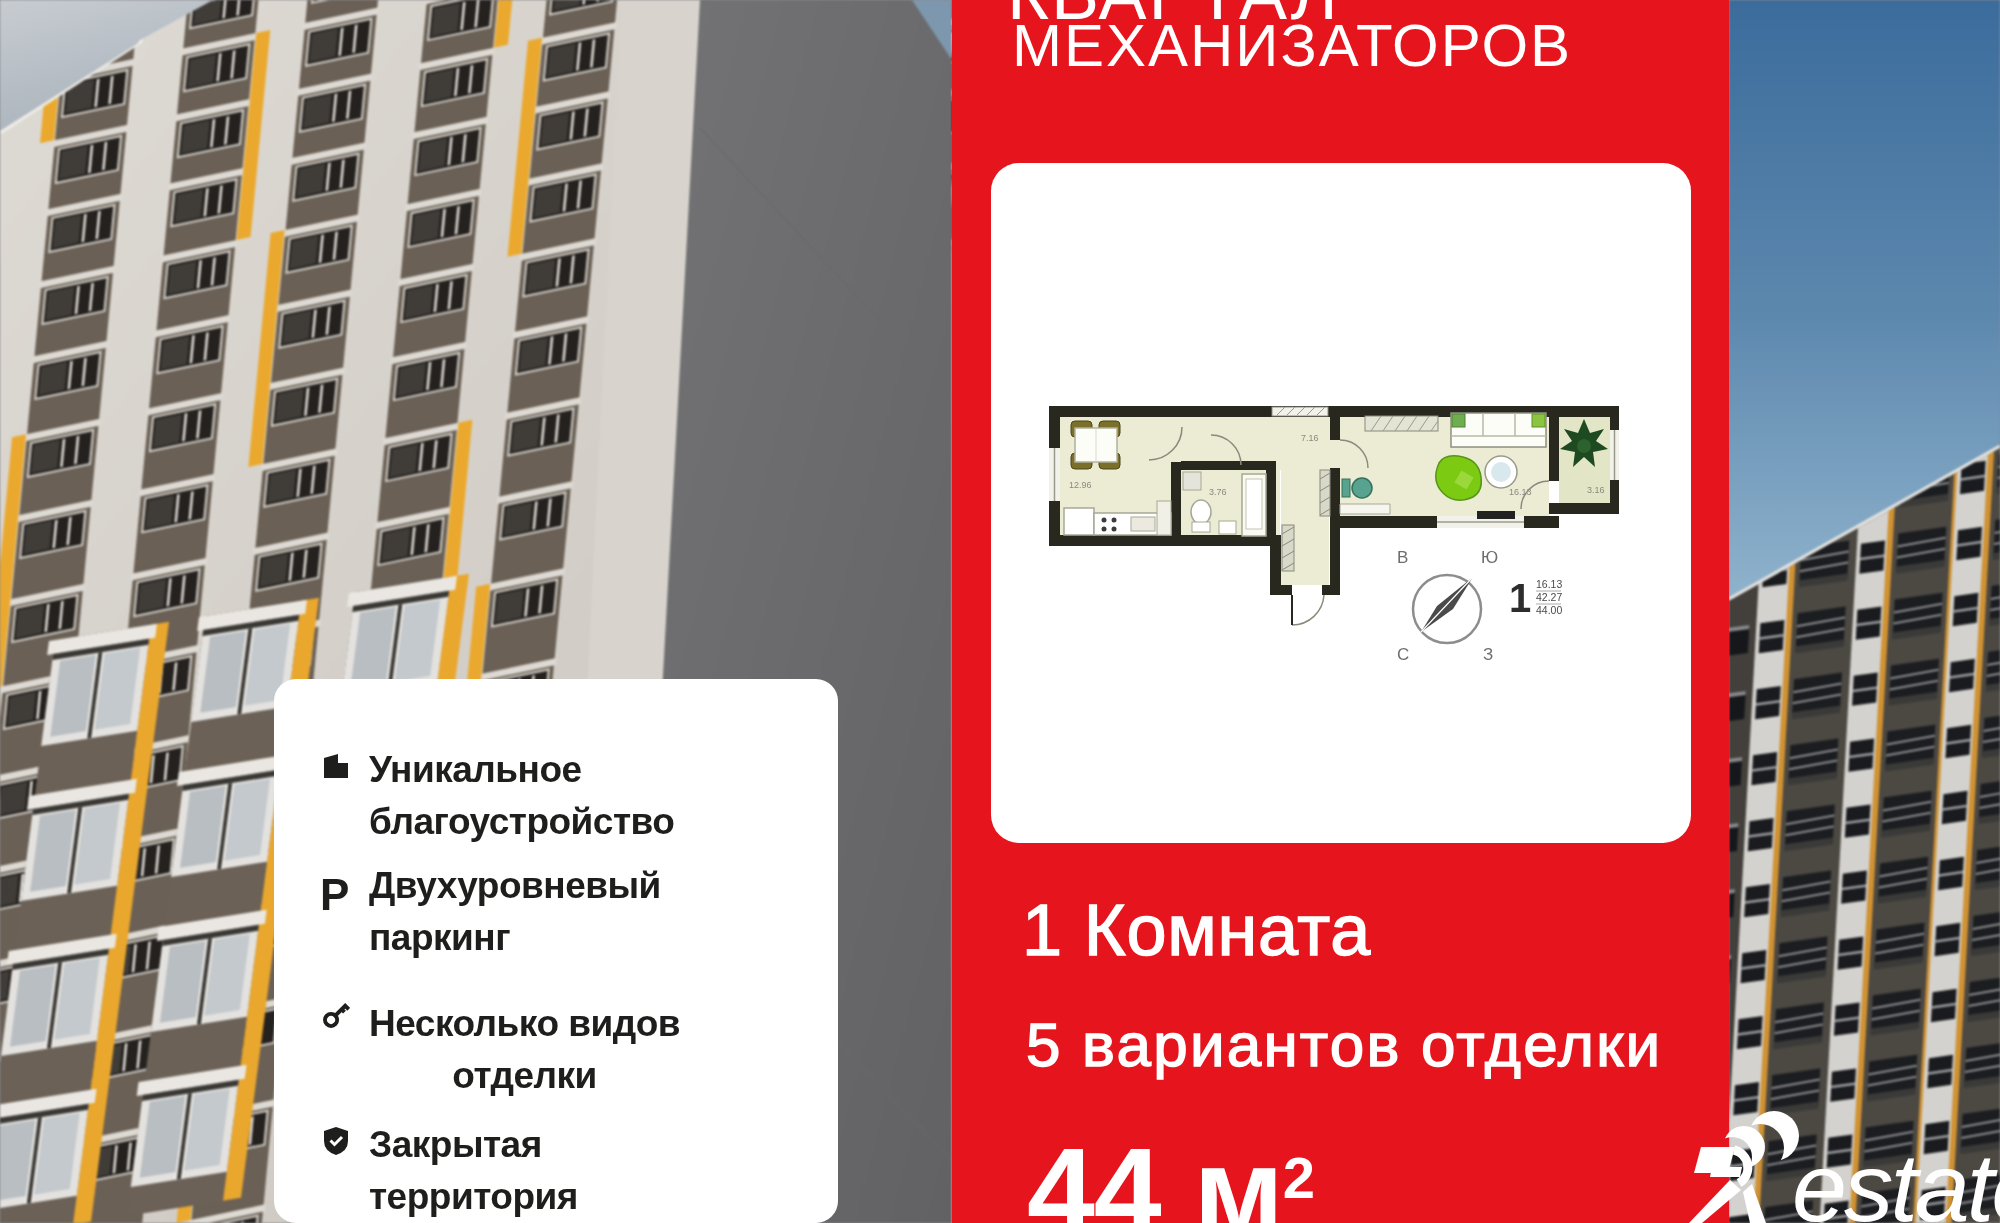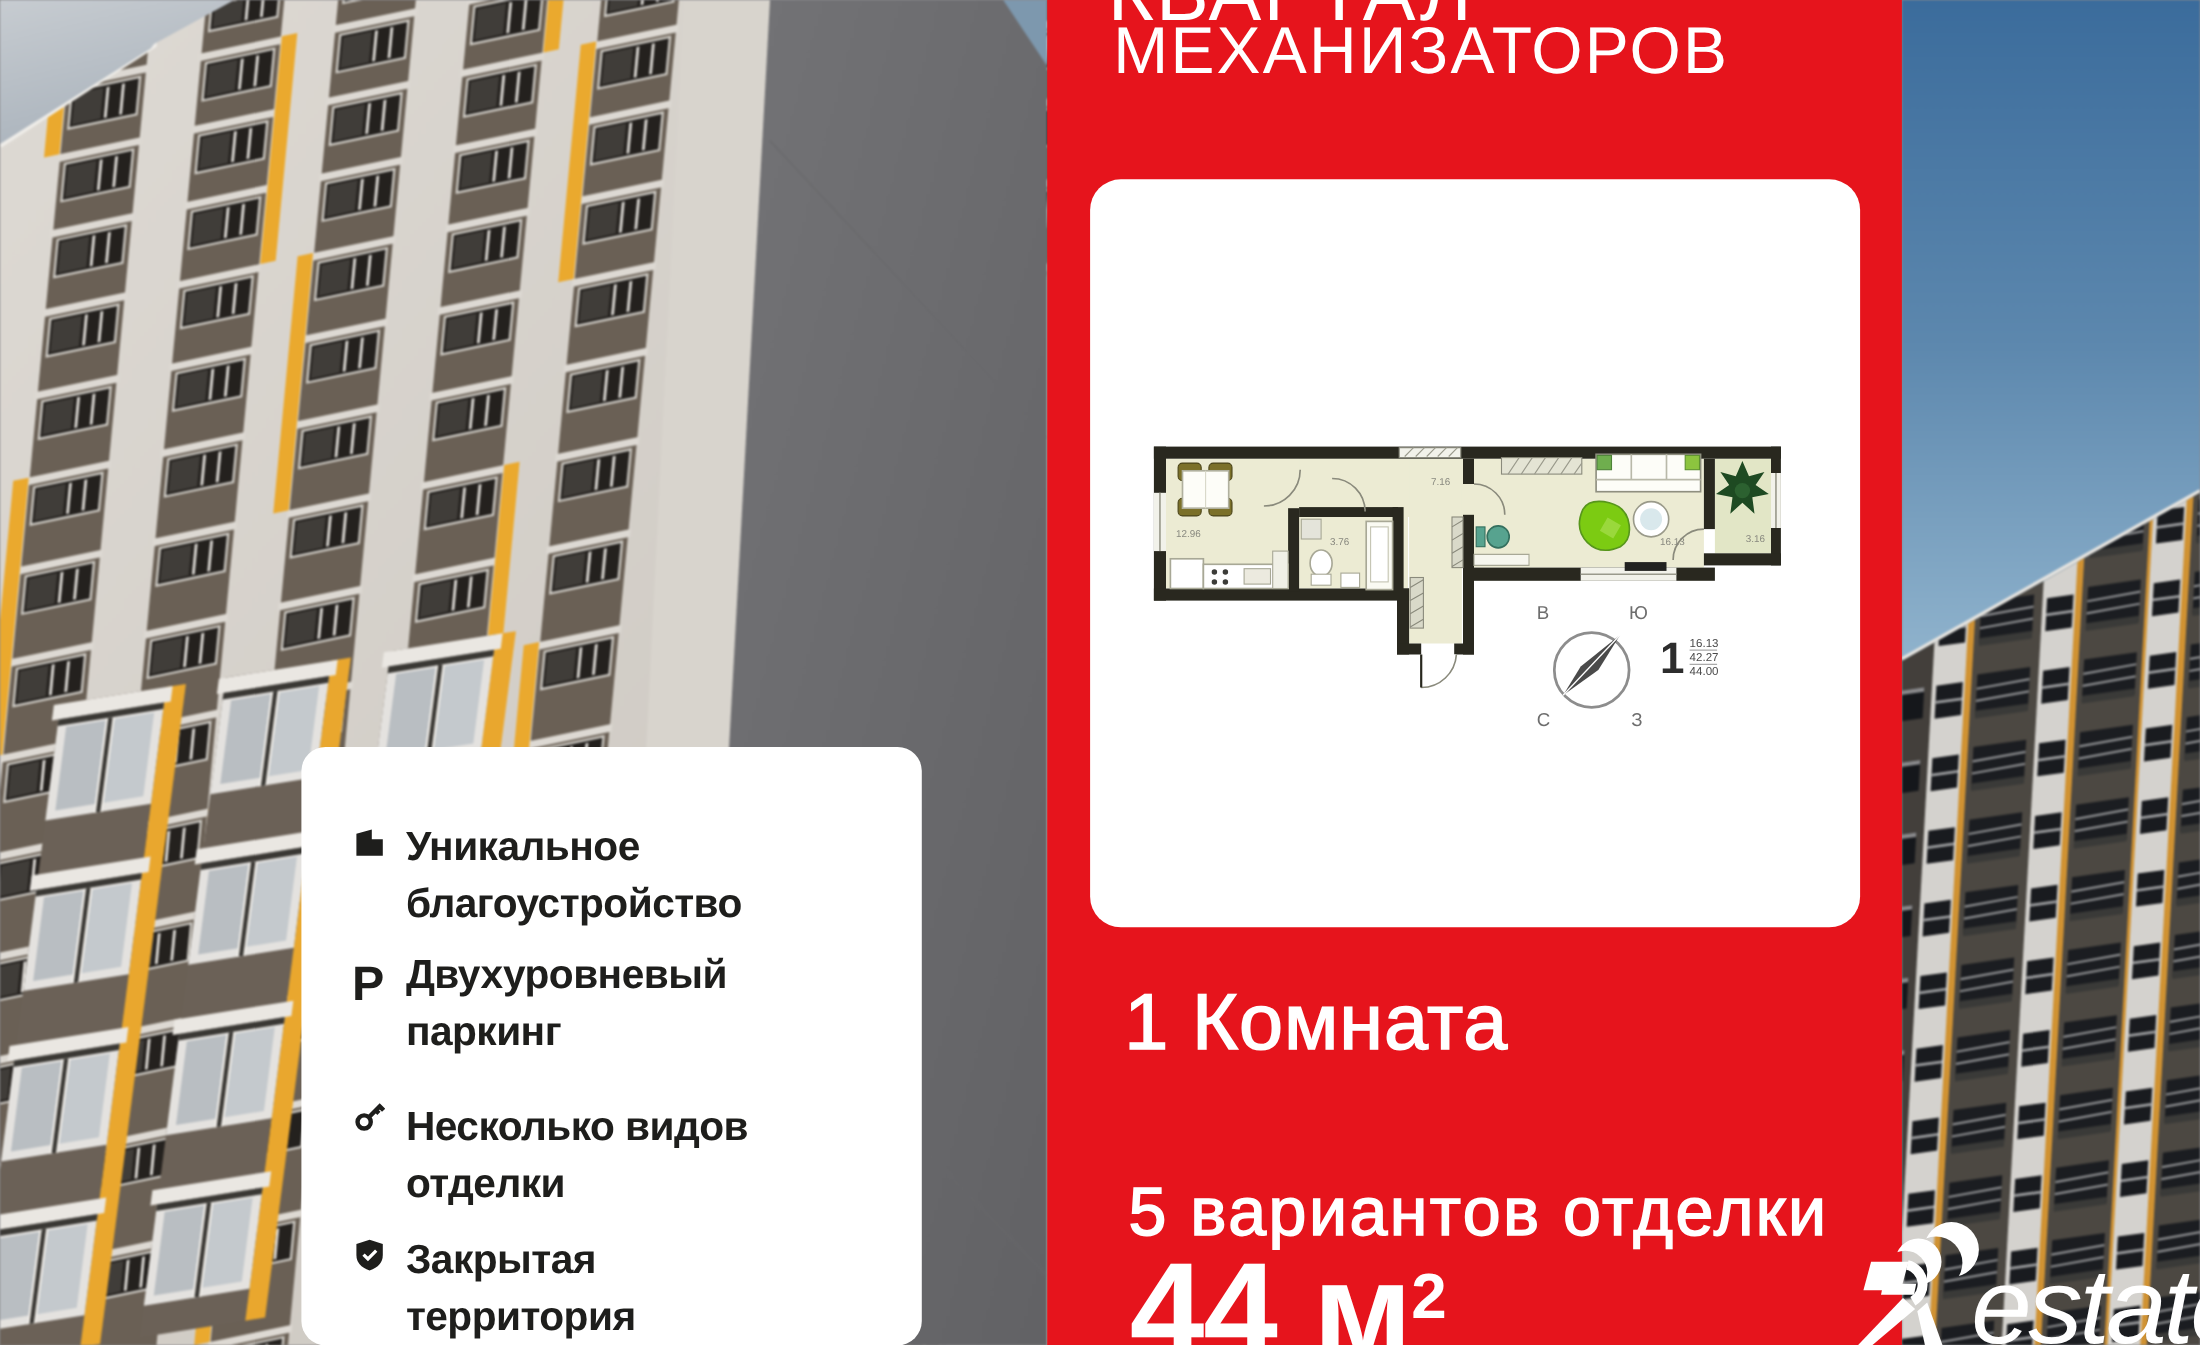--- a/index.html
+++ b/index.html
@@ -6,21 +6,21 @@
   body{width:2000px;height:1223px;overflow:hidden;position:relative;font-family:"Liberation Sans",sans-serif;background:#8a8a8c;}
   #bg{position:absolute;left:0;top:0;filter:blur(1.1px);}
   .redpanel{position:absolute;left:952px;top:0;width:777px;height:1223px;background:#e6141c;}
   .plancard{position:absolute;left:991px;top:163px;width:700px;height:680px;background:#ffffff;border-radius:28px;}
   .leftcard{position:absolute;left:274px;top:679px;width:564px;height:544px;background:#ffffff;border-radius:22px;}
   .titleline{position:absolute;color:#fff;font-weight:300;letter-spacing:1px;}
   .t1{left:1007px;top:-47px;font-size:72px;letter-spacing:2px;}
   .t2{left:1012px;top:11px;font-size:60px;letter-spacing:2px;}
   .rtext{position:absolute;color:#fff;}
   .k1{left:1022px;top:889px;font-size:72px;font-weight:400;letter-spacing:0.8px;-webkit-text-stroke:1.4px #fff;}
-  .k2{left:1026px;top:1067px;font-size:62px;font-weight:400;letter-spacing:2.2px;-webkit-text-stroke:1.4px #fff;}
+  .k2{left:1026px;top:1009px;font-size:62px;font-weight:400;letter-spacing:2.2px;-webkit-text-stroke:1.4px #fff;}
   .k3{left:1027px;top:1121px;font-size:122px;font-weight:700;letter-spacing:-1px;}
   .k3 sup{font-size:58px;vertical-align:35px;font-weight:700;}
   .feat{position:absolute;left:369px;color:#1e1e1c;font-size:37px;font-weight:700;line-height:52px;letter-spacing:-0.5px;}
   .fi{position:absolute;left:322px;width:28px;height:30px;}
   .estate{position:absolute;left:1792px;top:1132px;color:#fff;font-size:97px;font-style:italic;font-weight:400;letter-spacing:-3px;transform:scaleX(1.02);transform-origin:left top;}
 </style>
 </head>
 <body>
 <svg id="bg" width="2000" height="1223" viewBox="0 0 2000 1223">
   <defs>
@@ -1812,21 +1812,21 @@
   </svg>
 <div class="feat" style="top:744px;">Уникальное<br>благоустройство</div>
 <div style="position:absolute;left:320px;top:870px;color:#1e1e1c;font-size:44px;font-weight:700;">Р</div>
 <div class="feat" style="top:860px;">Двухуровневый<br>паркинг</div>
 <svg class="fi" style="top:1000px;" viewBox="0 0 28 30">
     <g transform="rotate(45 14 15)">
       <circle cx="14" cy="22" r="6" fill="none" stroke="#1e1e1c" stroke-width="4"></circle>
       <path d="M14 16 V2 h5 M14 7 h4" stroke="#1e1e1c" stroke-width="4" fill="none"></path>
     </g>
   </svg>
-<div class="feat" style="top:998px;">Несколько видов<br>отделки</div>
+<div class="feat" style="top:998px;text-align:center;">Несколько видов<br>отделки</div>
 <svg class="fi" style="top:1126px;" viewBox="0 0 28 30">
     <path d="M14 1 L26 5 V15 Q26 25 14 29 Q2 25 2 15 V5 Z" fill="#1e1e1c"></path>
     <path d="M8.5 14.5 l4 4 l7.5 -7.5" stroke="#fff" stroke-width="3" fill="none"></path>
   </svg>
 <div class="feat" style="top:1119px;">Закрытая<br>территория</div>
 
 <svg style="position:absolute;left:1660px;top:1080px;" width="340" height="143" viewBox="0 0 340 143">
   <defs>
     <mask id="cres1">
         <rect x="0" y="0" width="340" height="143" fill="#000"></rect>

